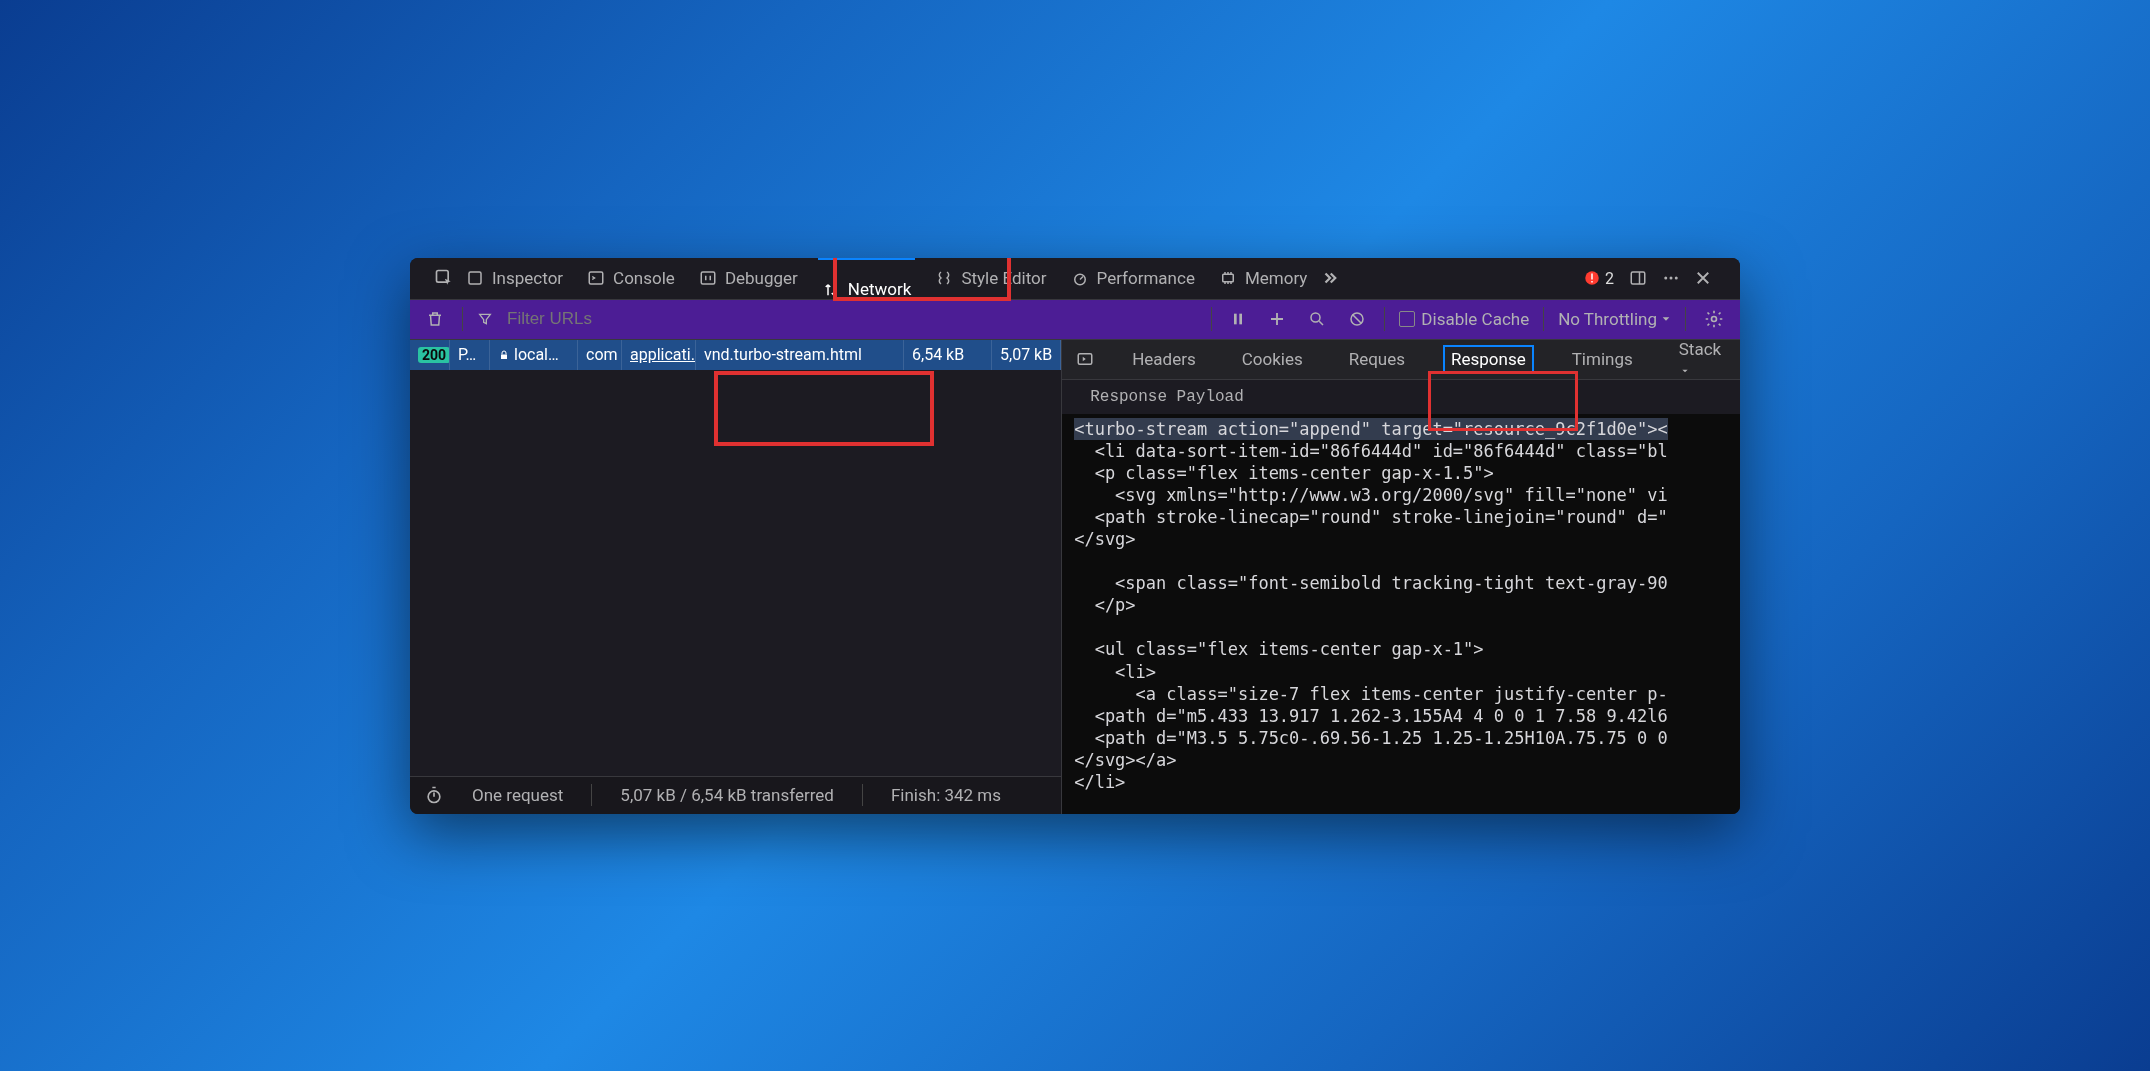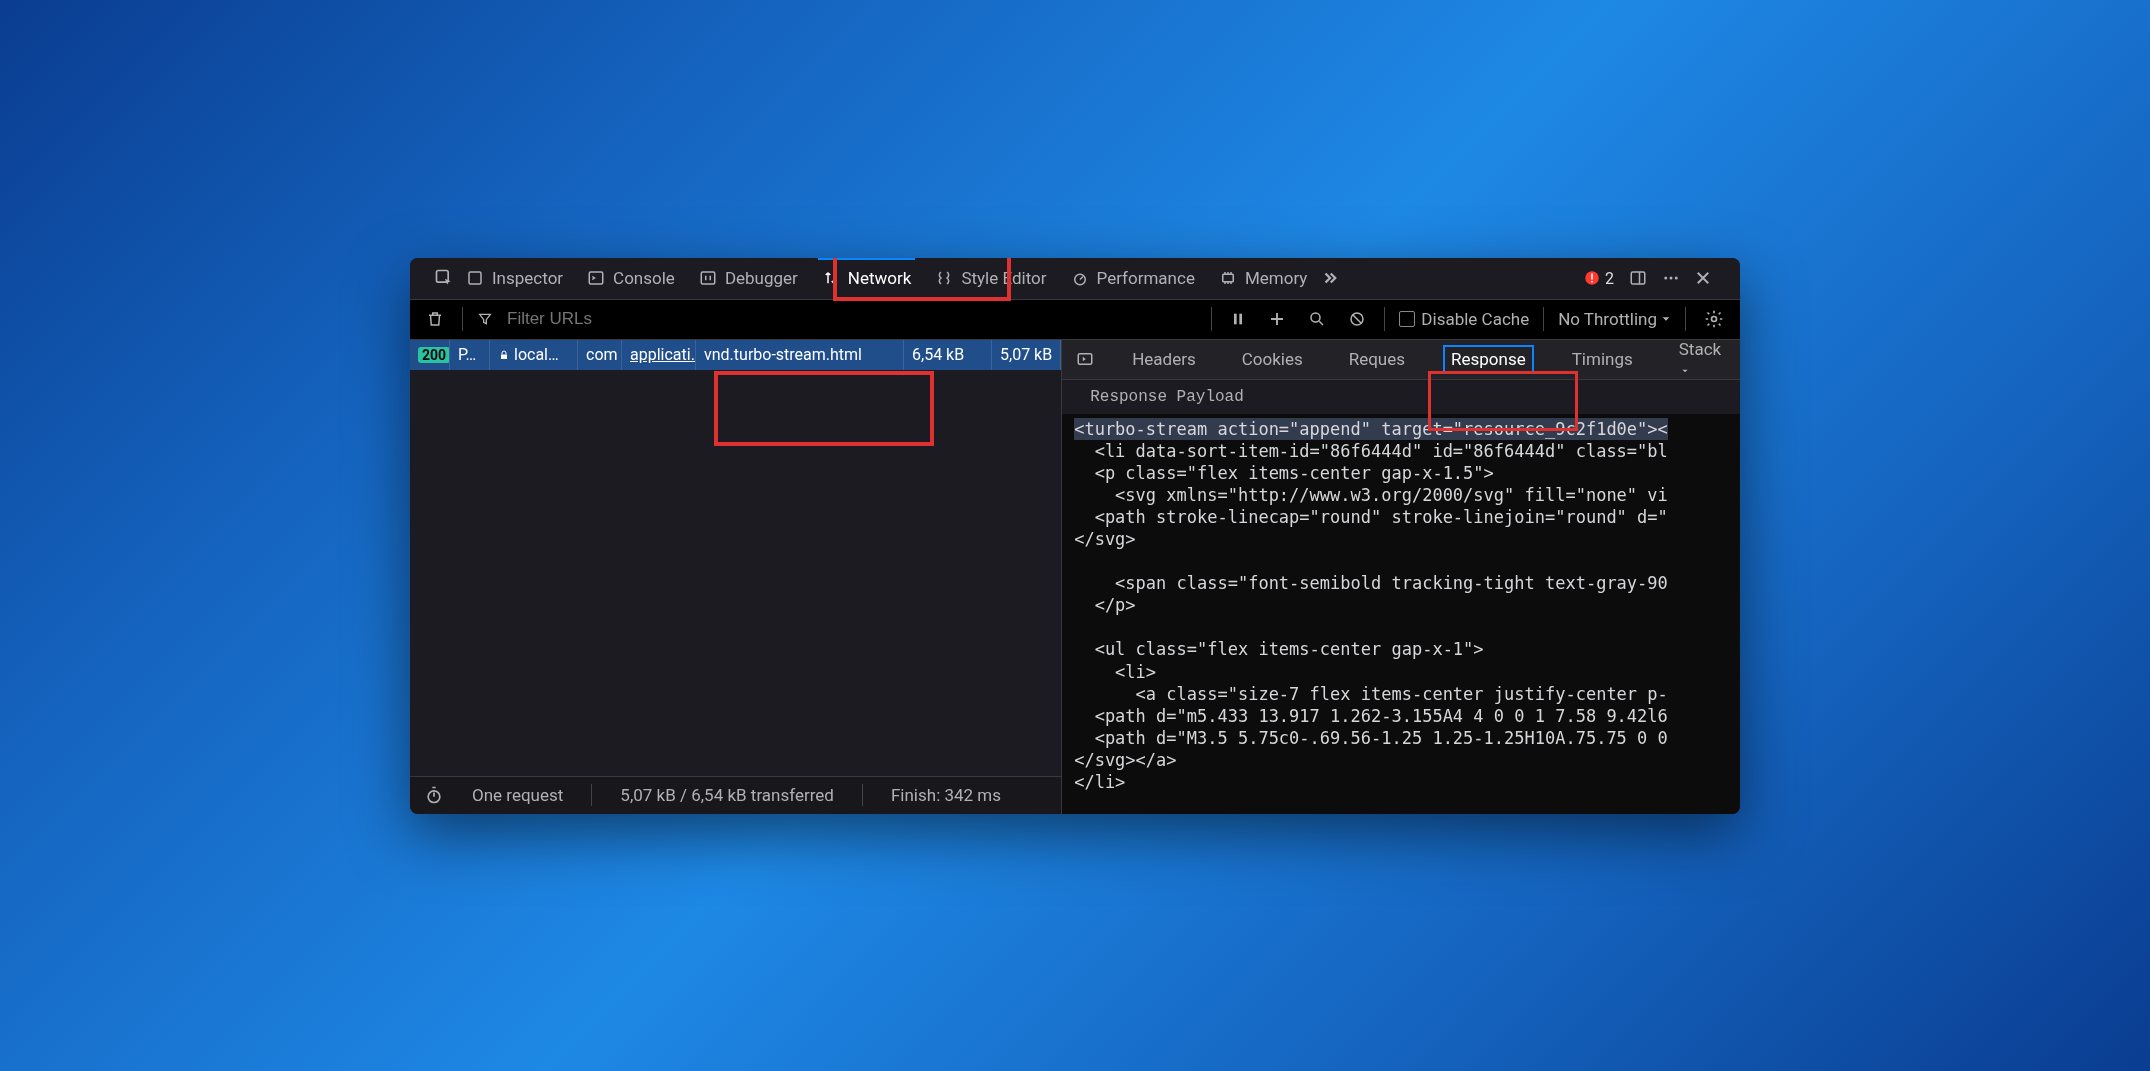--- a/index.html
+++ b/index.html
@@ -39,20 +39,21 @@
     padding: 0 12px;
     height: 100%;
     color: #b1b1b3;
     font-size: 17px;
     cursor: pointer;
     white-space: nowrap;
     position: relative;
   }
   .tab.active {
     color: #ffffff;
+    align-items: flex-end;
   }
   .tab.active::before {
     content: "";
     position: absolute;
     left: 8px; right: 8px;
     top: 0;
     height: 2px;
     background: #0a84ff;
   }
   .icon { display: inline-flex; align-items: center; justify-content: center; }
@@ -67,21 +68,21 @@
   
   .filterbar {
     height: 40px;
     display: flex;
     align-items: center;
     padding: 0 12px;
     gap: 14px;
     border-bottom: 1px solid #38383d;
     color: #b1b1b3;
     font-size: 17px;
-    background: #000000;
+    background: #4c1d95;
   }
   .filterbar .spacer { flex: 1; }
   .filterbar .filter-input {
     color: #b1b1b3;
     background: transparent;
     border: none;
     font-size: 17px;
     width: 140px;
     outline: none;
   }

